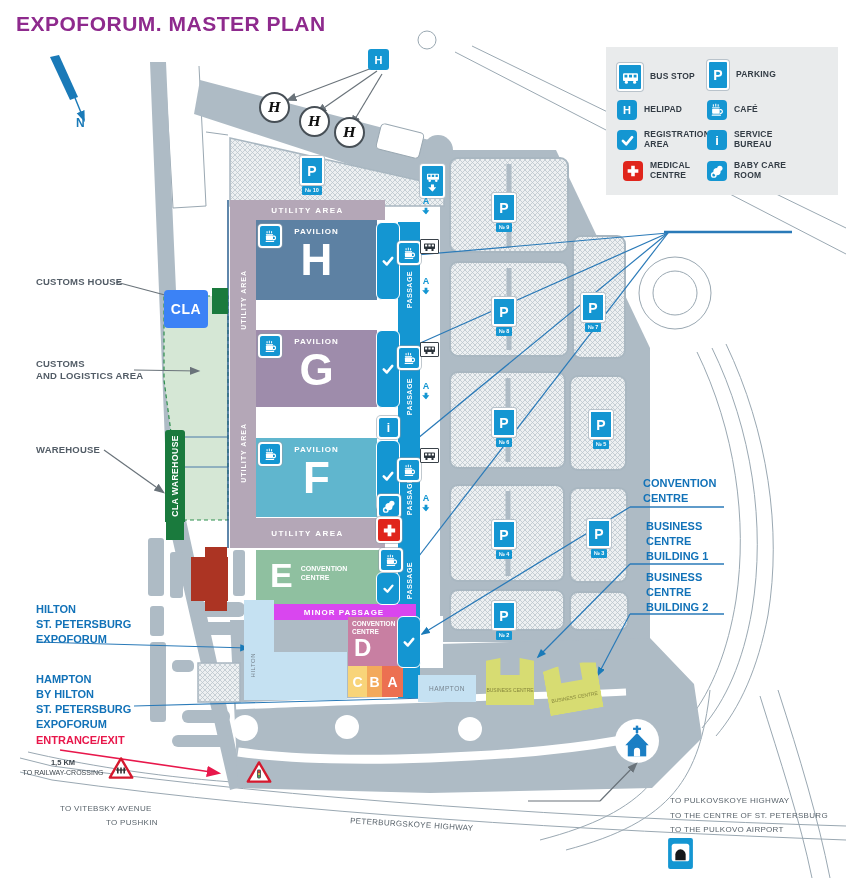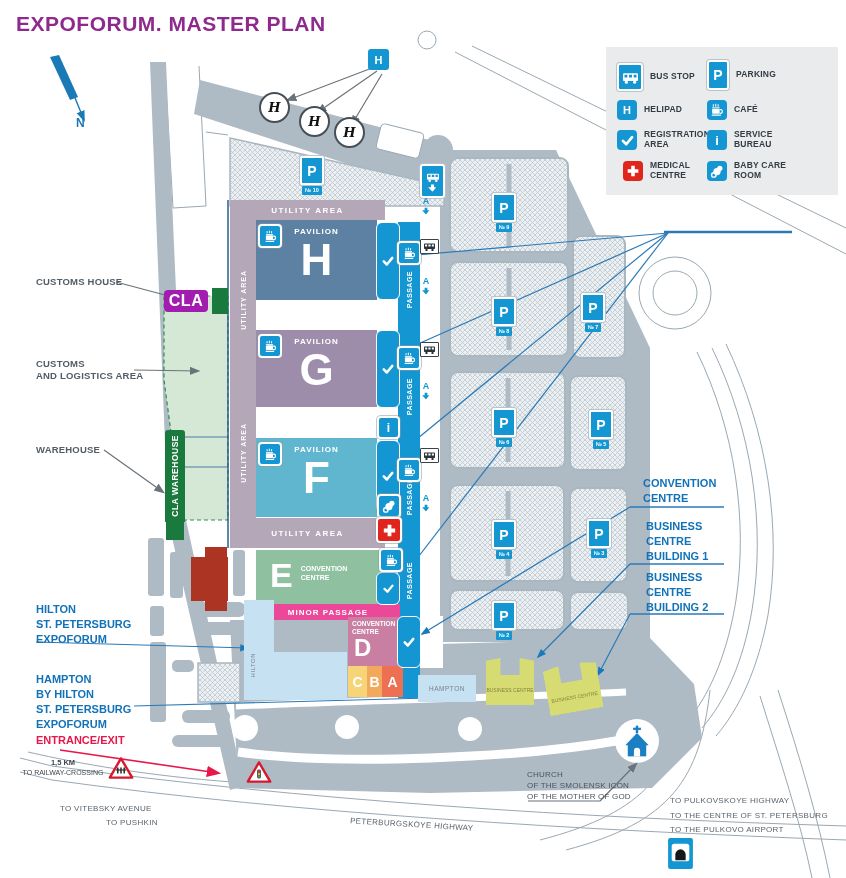--- a/index.html
+++ b/index.html
@@ -338,21 +338,21 @@
     </div>
   <div class="abs pav" style="left:256px;top:438px;width:121px;height:79px;background:#60b6ce">
     <span class="cap">PAVILION</span>
     <span class="ltr">F</span>
     </div>
 
   <div class="abs" style="left:256px;top:550px;width:126px;height:54px;background:#8fc0a0;display:flex;color:#fff">
     <span style="font-size:34px;font-weight:bold;margin:8px 0 0 14px;line-height:1">E</span>
     <span style="font-size:7px;font-weight:bold;width:62px;margin:14px 0 0 8px;line-height:1.3">CONVENTION CENTRE</span>
   </div>
-  <div class="abs cflex" style="left:256px;top:604px;width:144px;height:16px;background:#ec4899;color:#fff;font-size:8px;font-weight:bold;letter-spacing:1px">
+  <div class="abs cflex" style="left:272px;top:604px;width:144px;height:16px;background:#d946ef;color:#fff;font-size:8px;font-weight:bold;letter-spacing:1px">
       <span>MINOR PASSAGE</span>
     </div>
 
   <div class="abs" style="left:348px;top:617px;width:50px;height:49px;background:#c87fa2;color:#fff">
     <div style="font-size:6.5px;font-weight:bold;padding:3px 0 0 4px;line-height:1.25;width:42px">CONVENTION CENTRE</div>
     <div style="font-size:24px;font-weight:bold;padding-left:6px;line-height:1">D</div>
   </div>
   <div class="abs cflex" style="left:348px;top:666px;width:19px;height:31px;background:#f8d479;color:#fff;font-size:14px;font-weight:bold">
       <span>C</span>
     </div>
@@ -432,21 +432,21 @@
     <svg width="15" height="15" viewBox="0 0 18 18">
         <use href="#sym-cup"></use>
       </svg>
     </div>
   <div class="abs ricon wb" style="left:379px;top:548px;width:20px;height:20px">
     <svg width="15" height="15" viewBox="0 0 18 18">
         <use href="#sym-cup"></use>
       </svg>
     </div>
 
-  <div class="abs cflex" style="left:164px;top:290px;width:44px;height:22px;background:#a21caf;border-radius:4px;color:#fff;font-size:16px;font-weight:bold;letter-spacing:.5px">
+  <div class="abs cflex" style="left:164px;top:290px;width:44px;height:38px;background:#3b82f6;border-radius:4px;color:#fff;font-size:14px;font-weight:bold;letter-spacing:.5px">
       <span>CLA</span>
     </div>
   <div class="abs cflex" style="left:165px;top:430px;width:20px;height:92px;background:#1a7a3d;border-radius:3px 3px 0 0">
     <span class="vtxt" style="font-size:8.5px;font-weight:bold;color:#fff;letter-spacing:.5px">CLA WAREHOUSE</span>
     </div>
 
   <div class="abs" style="left:244px;top:600px;width:30px;height:100px;background:#c5e1f2"></div>
   <div class="abs" style="left:244px;top:652px;width:103px;height:48px;background:#c5e1f2"></div>
   <div class="abs cflex" style="left:246px;top:640px;width:14px;height:50px">
     <span class="vtxt" style="font-size:6px;color:#76838e;letter-spacing:.5px">HILTON</span>
@@ -626,25 +626,20 @@
     </div>
   <div class="abs blabel" style="left:646px;top:519px">
     <div>BUSINESS</div>
     <div>CENTRE</div>
     <div>BUILDING 1</div>
     </div>
   <div class="abs blabel" style="left:646px;top:570px">
     <div>BUSINESS</div>
     <div>CENTRE</div>
     <div>BUILDING 2</div>
-    </div>
-  <div class="abs" style="left:527px;top:770px;font-size:8px;color:#4a545c;line-height:1.35;letter-spacing:.2px">
-    <div>CHURCH</div>
-    <div>OF THE SMOLENSK ICON</div>
-    <div>OF THE MOTHER OF GOD</div>
     </div>
 
   <div class="abs rlabel" style="left:60px;top:804px">TO VITEBSKY AVENUE</div>
   <div class="abs rlabel" style="left:106px;top:818px">TO PUSHKIN</div>
   <div class="abs rlabel" style="left:350px;top:820px;transform:rotate(3.5deg)">PETERBURGSKOYE HIGHWAY</div>
   <div class="abs rlabel" style="left:670px;top:796px">TO PULKOVSKOYE HIGHWAY</div>
   <div class="abs rlabel" style="left:670px;top:811px">TO THE CENTRE OF ST. PETERSBURG</div>
   <div class="abs rlabel" style="left:670px;top:825px">TO THE PULKOVO AIRPORT</div>
   <svg class="abs" style="left:668px;top:838px" width="25" height="31" viewBox="0 0 24 30">
       <use href="#sym-tunnel"></use>

